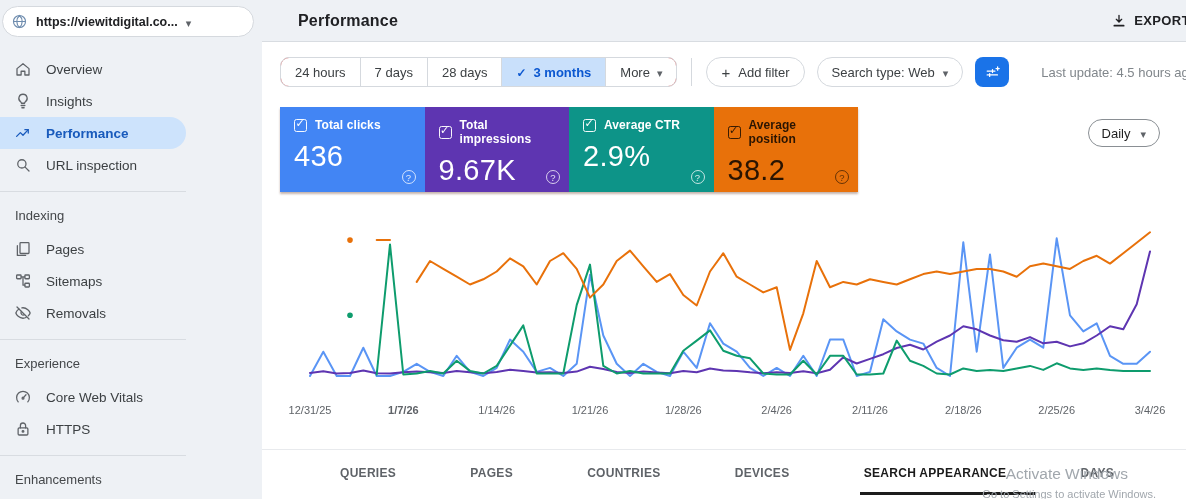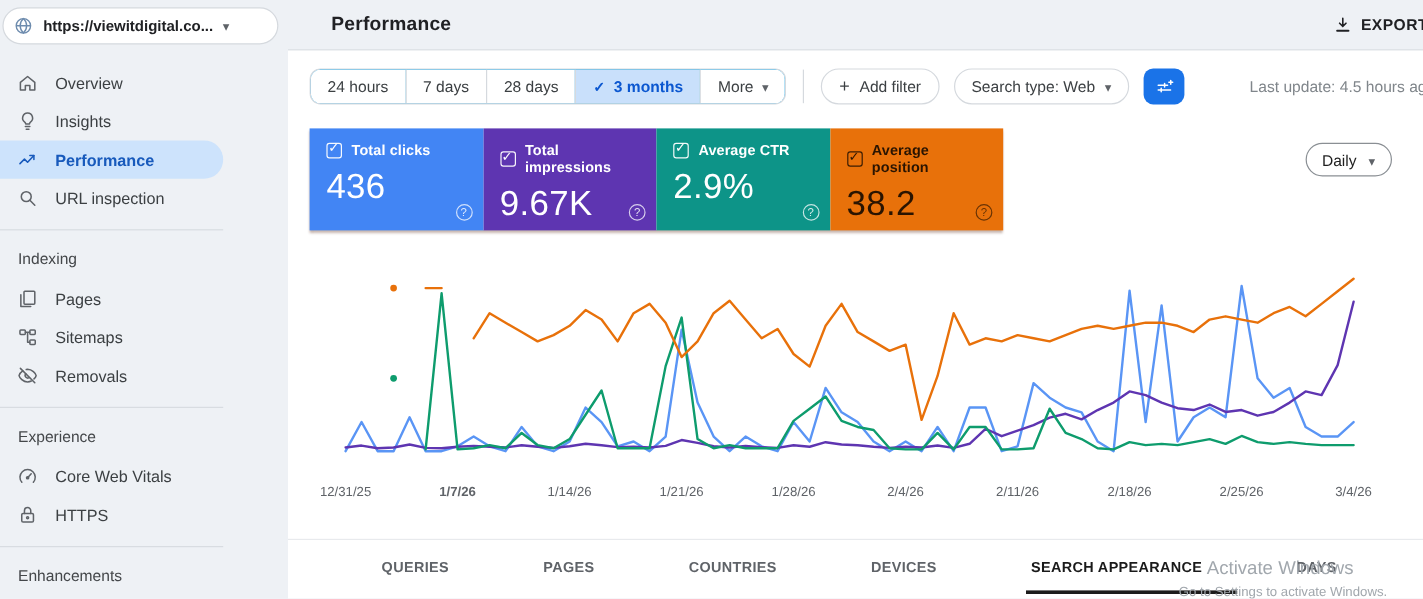--- a/index.html
+++ b/index.html
@@ -1,21 +1,21 @@
 <!DOCTYPE html>
 <html><head>
 <meta charset="utf-8">
 <style>
   * { margin:0; padding:0; box-sizing:border-box; }
   html,body { background:#eef1f5; }
   body { font-family:"Liberation Sans", sans-serif; color:#202124; }
   .app { position:relative; width:1186px; height:499px; overflow:hidden; background:#eef1f5; display:flex; }
 
   
-  .sidebar { width:240px; flex:none; padding-top:6px; }
+  .sidebar { width:262px; flex:none; padding-top:6px; }
   .property-pill { display:flex; align-items:center; gap:8px; margin:0 8px 0 2px; height:31px;
     background:#fff; border:1px solid #d5d9de; border-radius:17px; padding:0 12px 0 8px; cursor:pointer; }
   .property-pill .ptext { font-size:12.5px; font-weight:bold; color:#202124; white-space:nowrap; overflow:hidden; }
   .chev::before { content:"▾"; font-size:11px; color:#5f6368; }
   .nav { margin-top:16px; }
   .nav-item { display:flex; align-items:center; gap:14px; height:32px; padding-left:14px; width:186px;
     border-radius:0 16px 16px 0; cursor:pointer; color:#3c4043; }
   .nav-item .nav-label { font-size:13.5px; }
   .nav-item svg { width:18px; height:18px; stroke:#5f6368; fill:none; stroke-width:1.7; stroke-linecap:round; stroke-linejoin:round; }
   .nav-item.active { background:#cde3fc; color:#185abc; }
@@ -28,21 +28,21 @@
   .main { flex:1; display:flex; flex-direction:column; min-width:0; }
   .topbar { height:41px; display:flex; align-items:center; justify-content:space-between; padding:0 2px 0 36px; }
   .page-title { font-size:16px; font-weight:bold; color:#202124; letter-spacing:.2px; }
   .export-btn { display:flex; align-items:center; gap:7px; font-size:13px; font-weight:bold; letter-spacing:.4px;
     color:#202124; background:none; border:none; cursor:pointer; margin-right:-6px; white-space:nowrap; }
   .export-btn svg { width:16px; height:16px; stroke:#202124; fill:none; stroke-width:2; stroke-linecap:round; }
   .content { flex:1; background:#fff; border-top:1px solid #d8dce1; position:relative; padding:15px 0 0 18px; overflow:hidden; }
 
   
   .filter-row { display:flex; align-items:center; }
-  .segmented { display:flex; border:1px solid #d5d9de; border-radius:9px; overflow:hidden; background:#0ea5e9; height:30px; }
+  .segmented { display:flex; border:1px solid #d5d9de; border-radius:9px; overflow:hidden; background:#b91c1c; height:30px; }
   .seg { display:flex; align-items:center; gap:7px; padding:0 14px; font-size:13px; color:#3c4043;
     border-left:1px solid #d5d9de; cursor:pointer; background:#fff; white-space:nowrap; }
   .seg:first-child { border-left:none; }
   .seg.selected { background:#c9e0fb; color:#0b57d0; font-weight:bold; }
   .check-icon::before { content:"✓"; font-size:12px; color:#0b57d0; }
   .vsep { width:1px; height:28px; background:#d5d9de; margin:0 14px; }
   .chip { display:flex; align-items:center; gap:8px; height:30px; border:1px solid #d5d9de; border-radius:16px;
     background:#fff; padding:0 14px; font-size:13px; color:#3c4043; cursor:pointer; white-space:nowrap; margin-right:12px; }
   .plus-icon::before { content:"+"; font-size:15px; color:#3c4043; }
   .tune-btn { width:34px; height:30px; border:none; border-radius:8px; background:#1a73e8; cursor:pointer;

